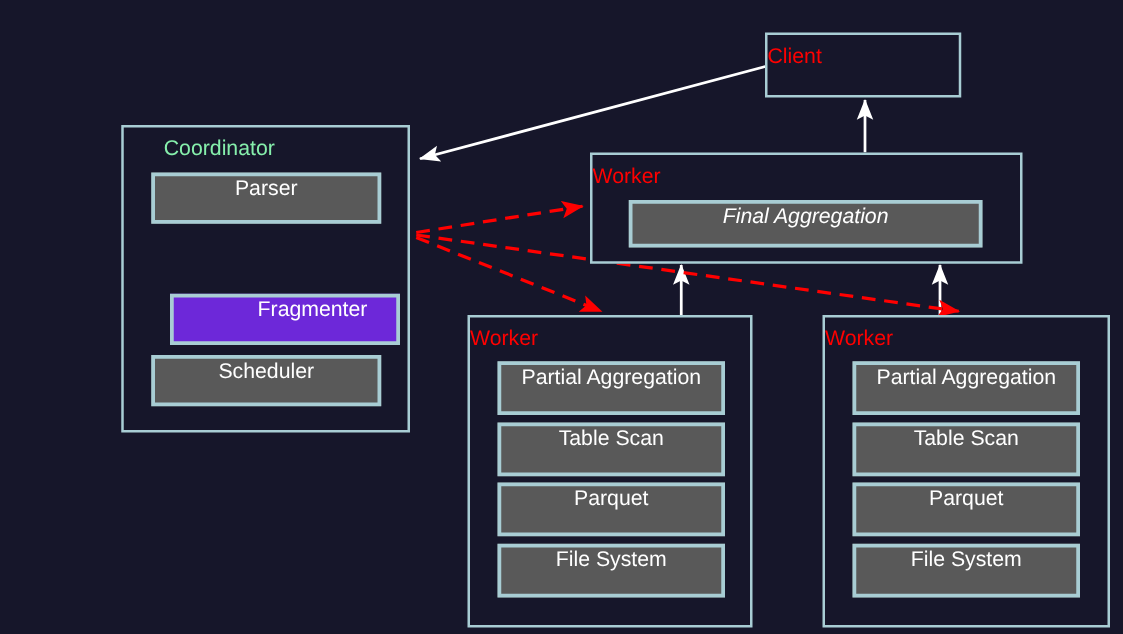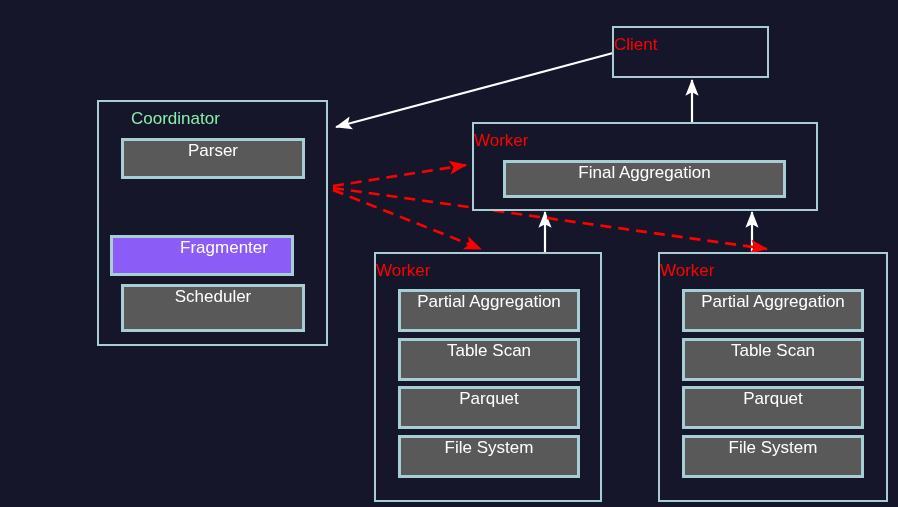--- a/index.html
+++ b/index.html
@@ -88,32 +88,32 @@
   <div class="node-box" id="node-client" style="left: 612px; top: 26px; width: 157px; height: 52px; border-color: rgb(168, 205, 212);">
     <div class="node-title" style="color: rgb(255, 0, 0);">Client</div>
   </div>
 
   <div class="node-box" id="node-coordinator" style="left: 97px; top: 100px; width: 231px; height: 246px; border-color: rgb(168, 205, 212);">
     <div class="node-title" style="color: #86efac; padding-left: 32px;">Coordinator</div>
   </div>
   <div class="comp-box" id="comp-coordinator-0" style="left: 121px; top: 138px; width: 184px; height: 41px; border-color: rgb(168, 205, 212); background: rgb(89, 89, 89);">
     <span class="comp-label" style="color: rgb(255, 255, 255);">Parser</span>
   </div>
-  <div class="comp-box" id="comp-coordinator-2" style="left: 110px; top: 235px; width: 184px; height: 41px; border-color: rgb(168, 205, 212); background: #8b5cf6; padding-left: 44px;">
+  <div class="comp-box" id="comp-coordinator-2" style="left: 136px; top: 235px; width: 184px; height: 41px; border-color: rgb(168, 205, 212); background: #6d28d9; padding-left: 44px;">
     <span class="comp-label" style="color: rgb(255, 255, 255);">Fragmenter</span>
   </div>
-  <div class="comp-box" id="comp-coordinator-3" style="left: 121px; top: 284px; width: 184px; height: 48px; border-color: rgb(168, 205, 212); background: rgb(89, 89, 89);">
+  <div class="comp-box" id="comp-coordinator-3" style="left: 121px; top: 284px; width: 184px; height: 41px; border-color: rgb(168, 205, 212); background: rgb(89, 89, 89);">
     <span class="comp-label" style="color: rgb(255, 255, 255);">Scheduler</span>
   </div>
 
   <div class="node-box" id="node-worker_top" style="left: 472px; top: 122px; width: 346px; height: 89px; border-color: rgb(168, 205, 212);">
     <div class="node-title" style="color: rgb(255, 0, 0);">Worker</div>
   </div>
   <div class="comp-box" id="comp-worker_top-0" style="left: 503px; top: 160px; width: 283px; height: 38px; border-color: rgb(168, 205, 212); background: rgb(89, 89, 89);">
-    <span class="comp-label" style="color: rgb(255, 255, 255);">Final Aggregation</span>
+    <span class="comp-label" style="color: rgb(255, 255, 255); font-style: italic;">Final Aggregation</span>
   </div>
 
   <div class="node-box" id="node-worker_left" style="left: 374px; top: 252px; width: 228px; height: 250px; border-color: rgb(168, 205, 212);">
     <div class="node-title" style="color: rgb(255, 0, 0);">Worker</div>
   </div>
   <div class="comp-box" id="comp-worker_left-0" style="left: 398px; top: 289px; width: 182px; height: 43px; border-color: rgb(168, 205, 212); background: rgb(89, 89, 89);">
     <span class="comp-label" style="color: rgb(255, 255, 255);">Partial Aggregation</span>
   </div>
   <div class="comp-box" id="comp-worker_left-1" style="left: 398px; top: 338px; width: 182px; height: 43px; border-color: rgb(168, 205, 212); background: rgb(89, 89, 89);">
     <span class="comp-label" style="color: rgb(255, 255, 255);">Table Scan</span>

